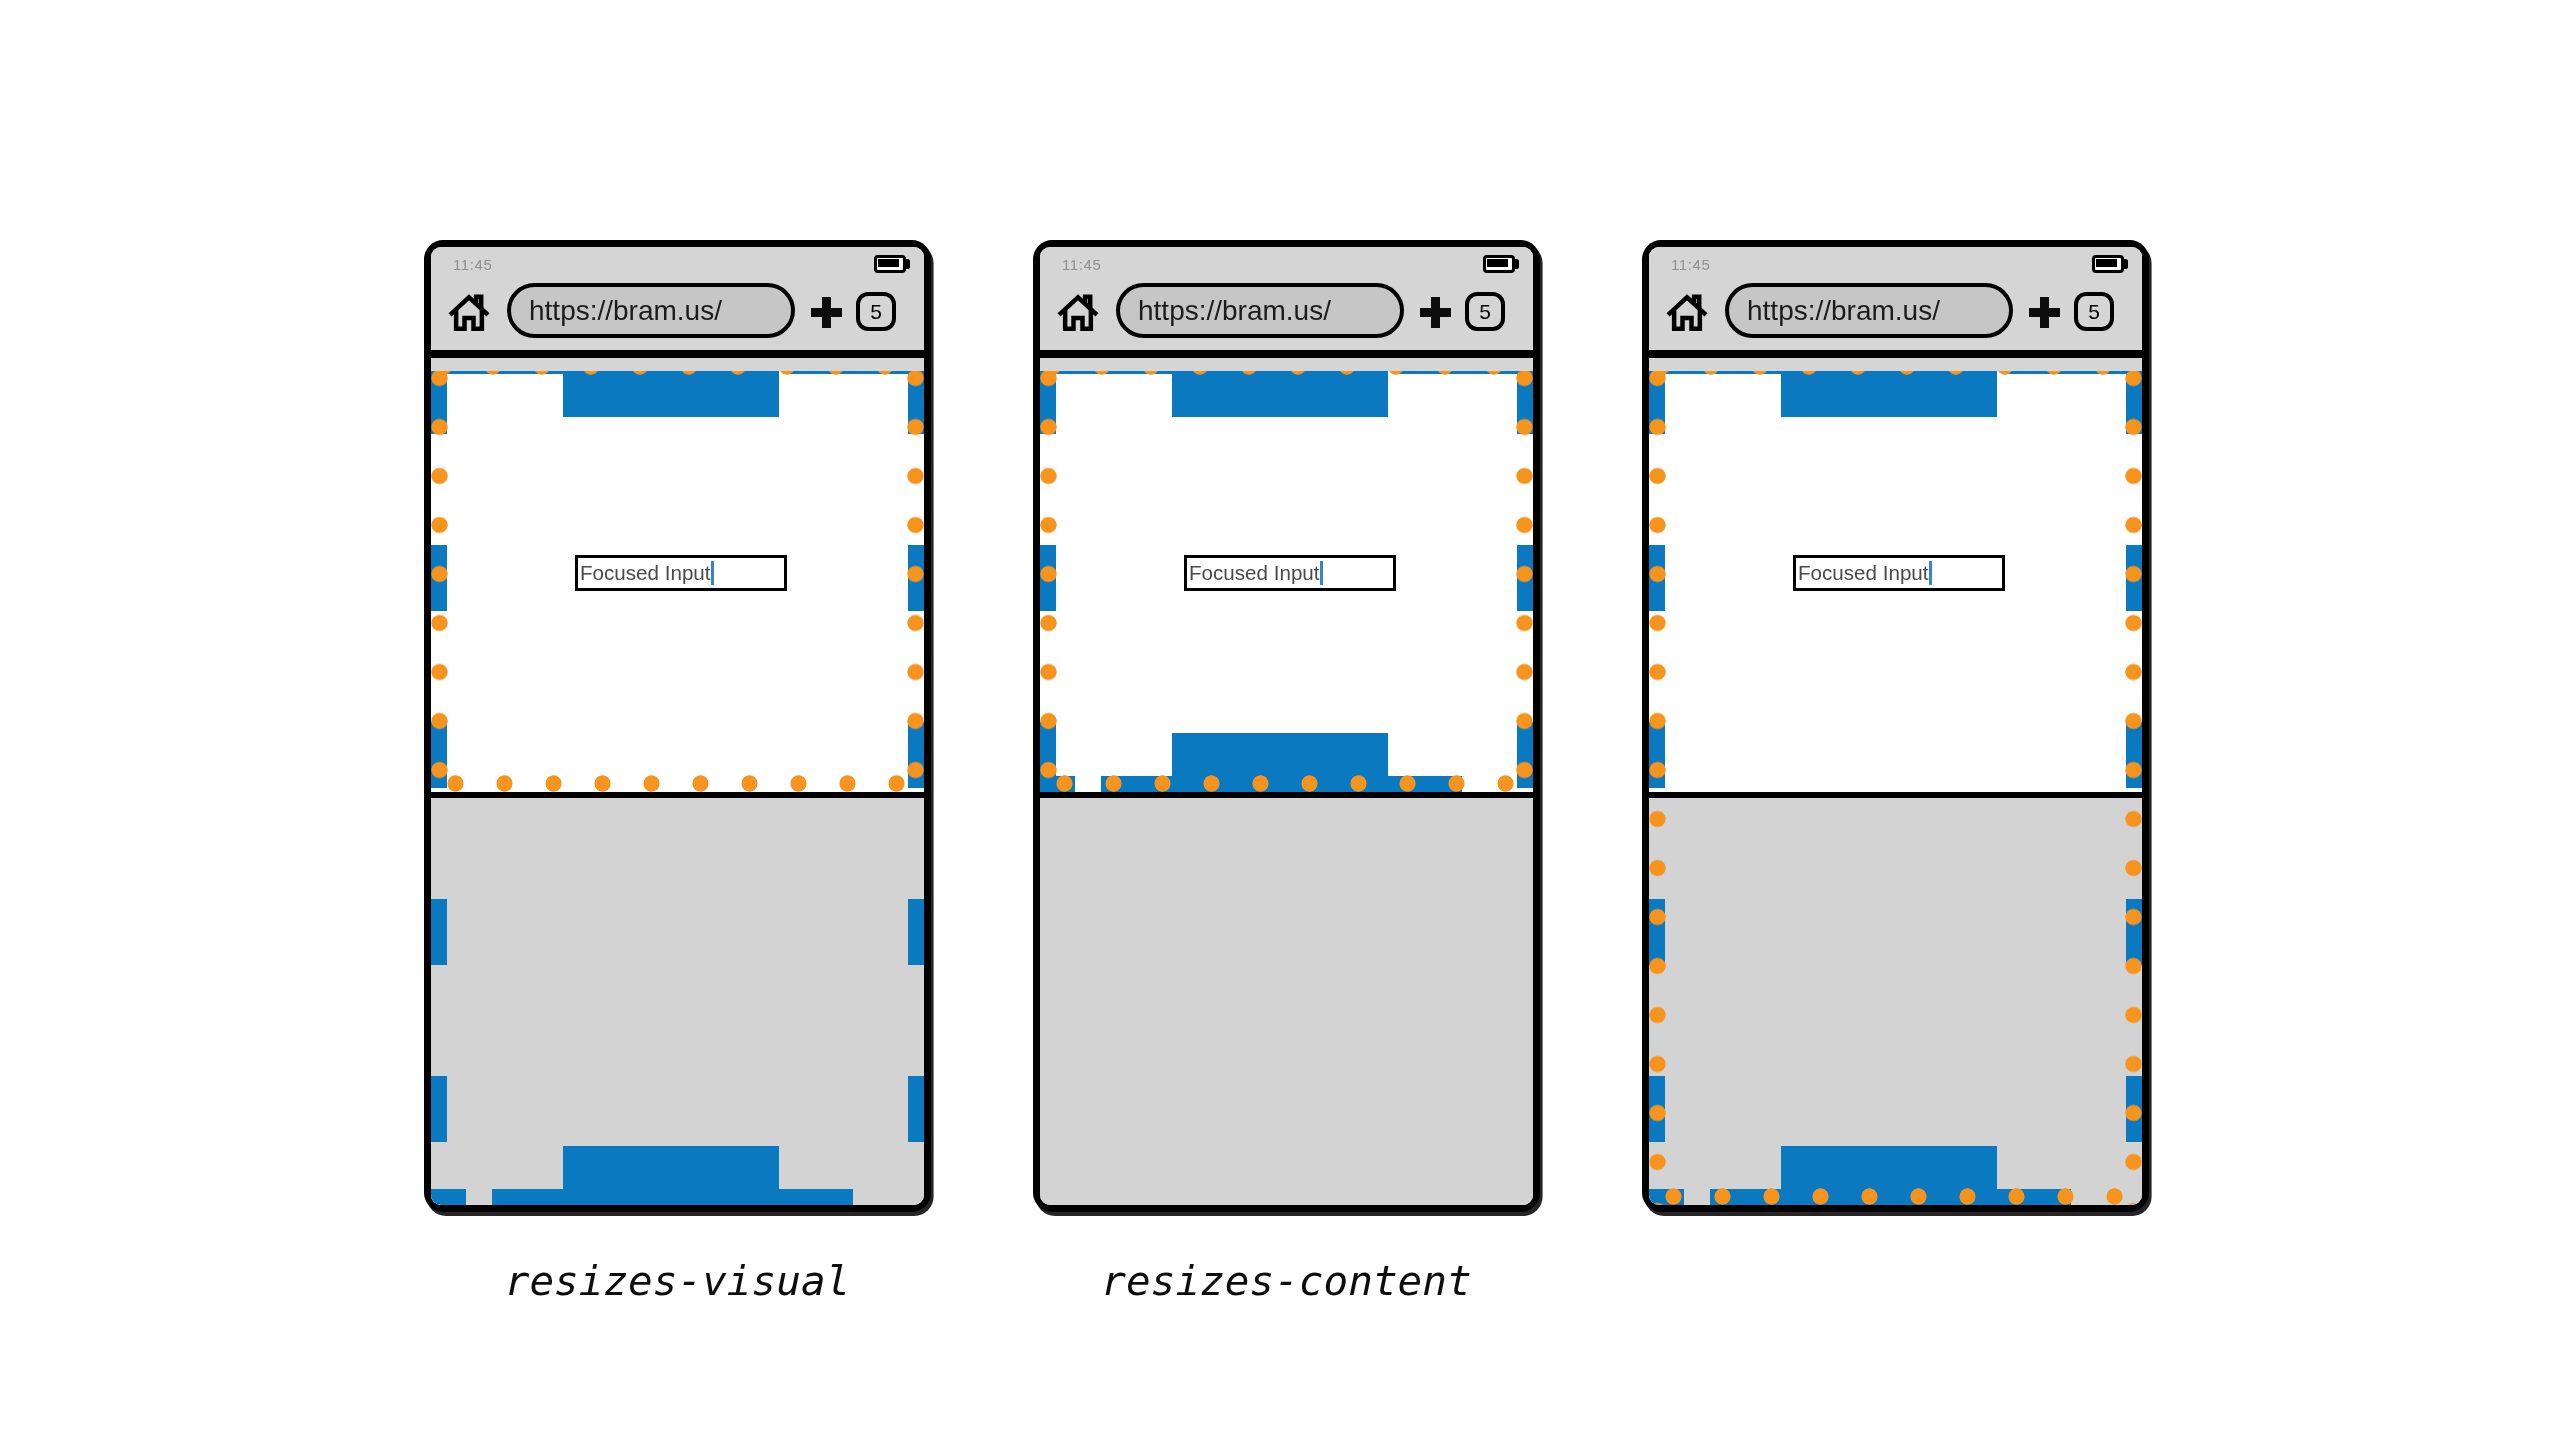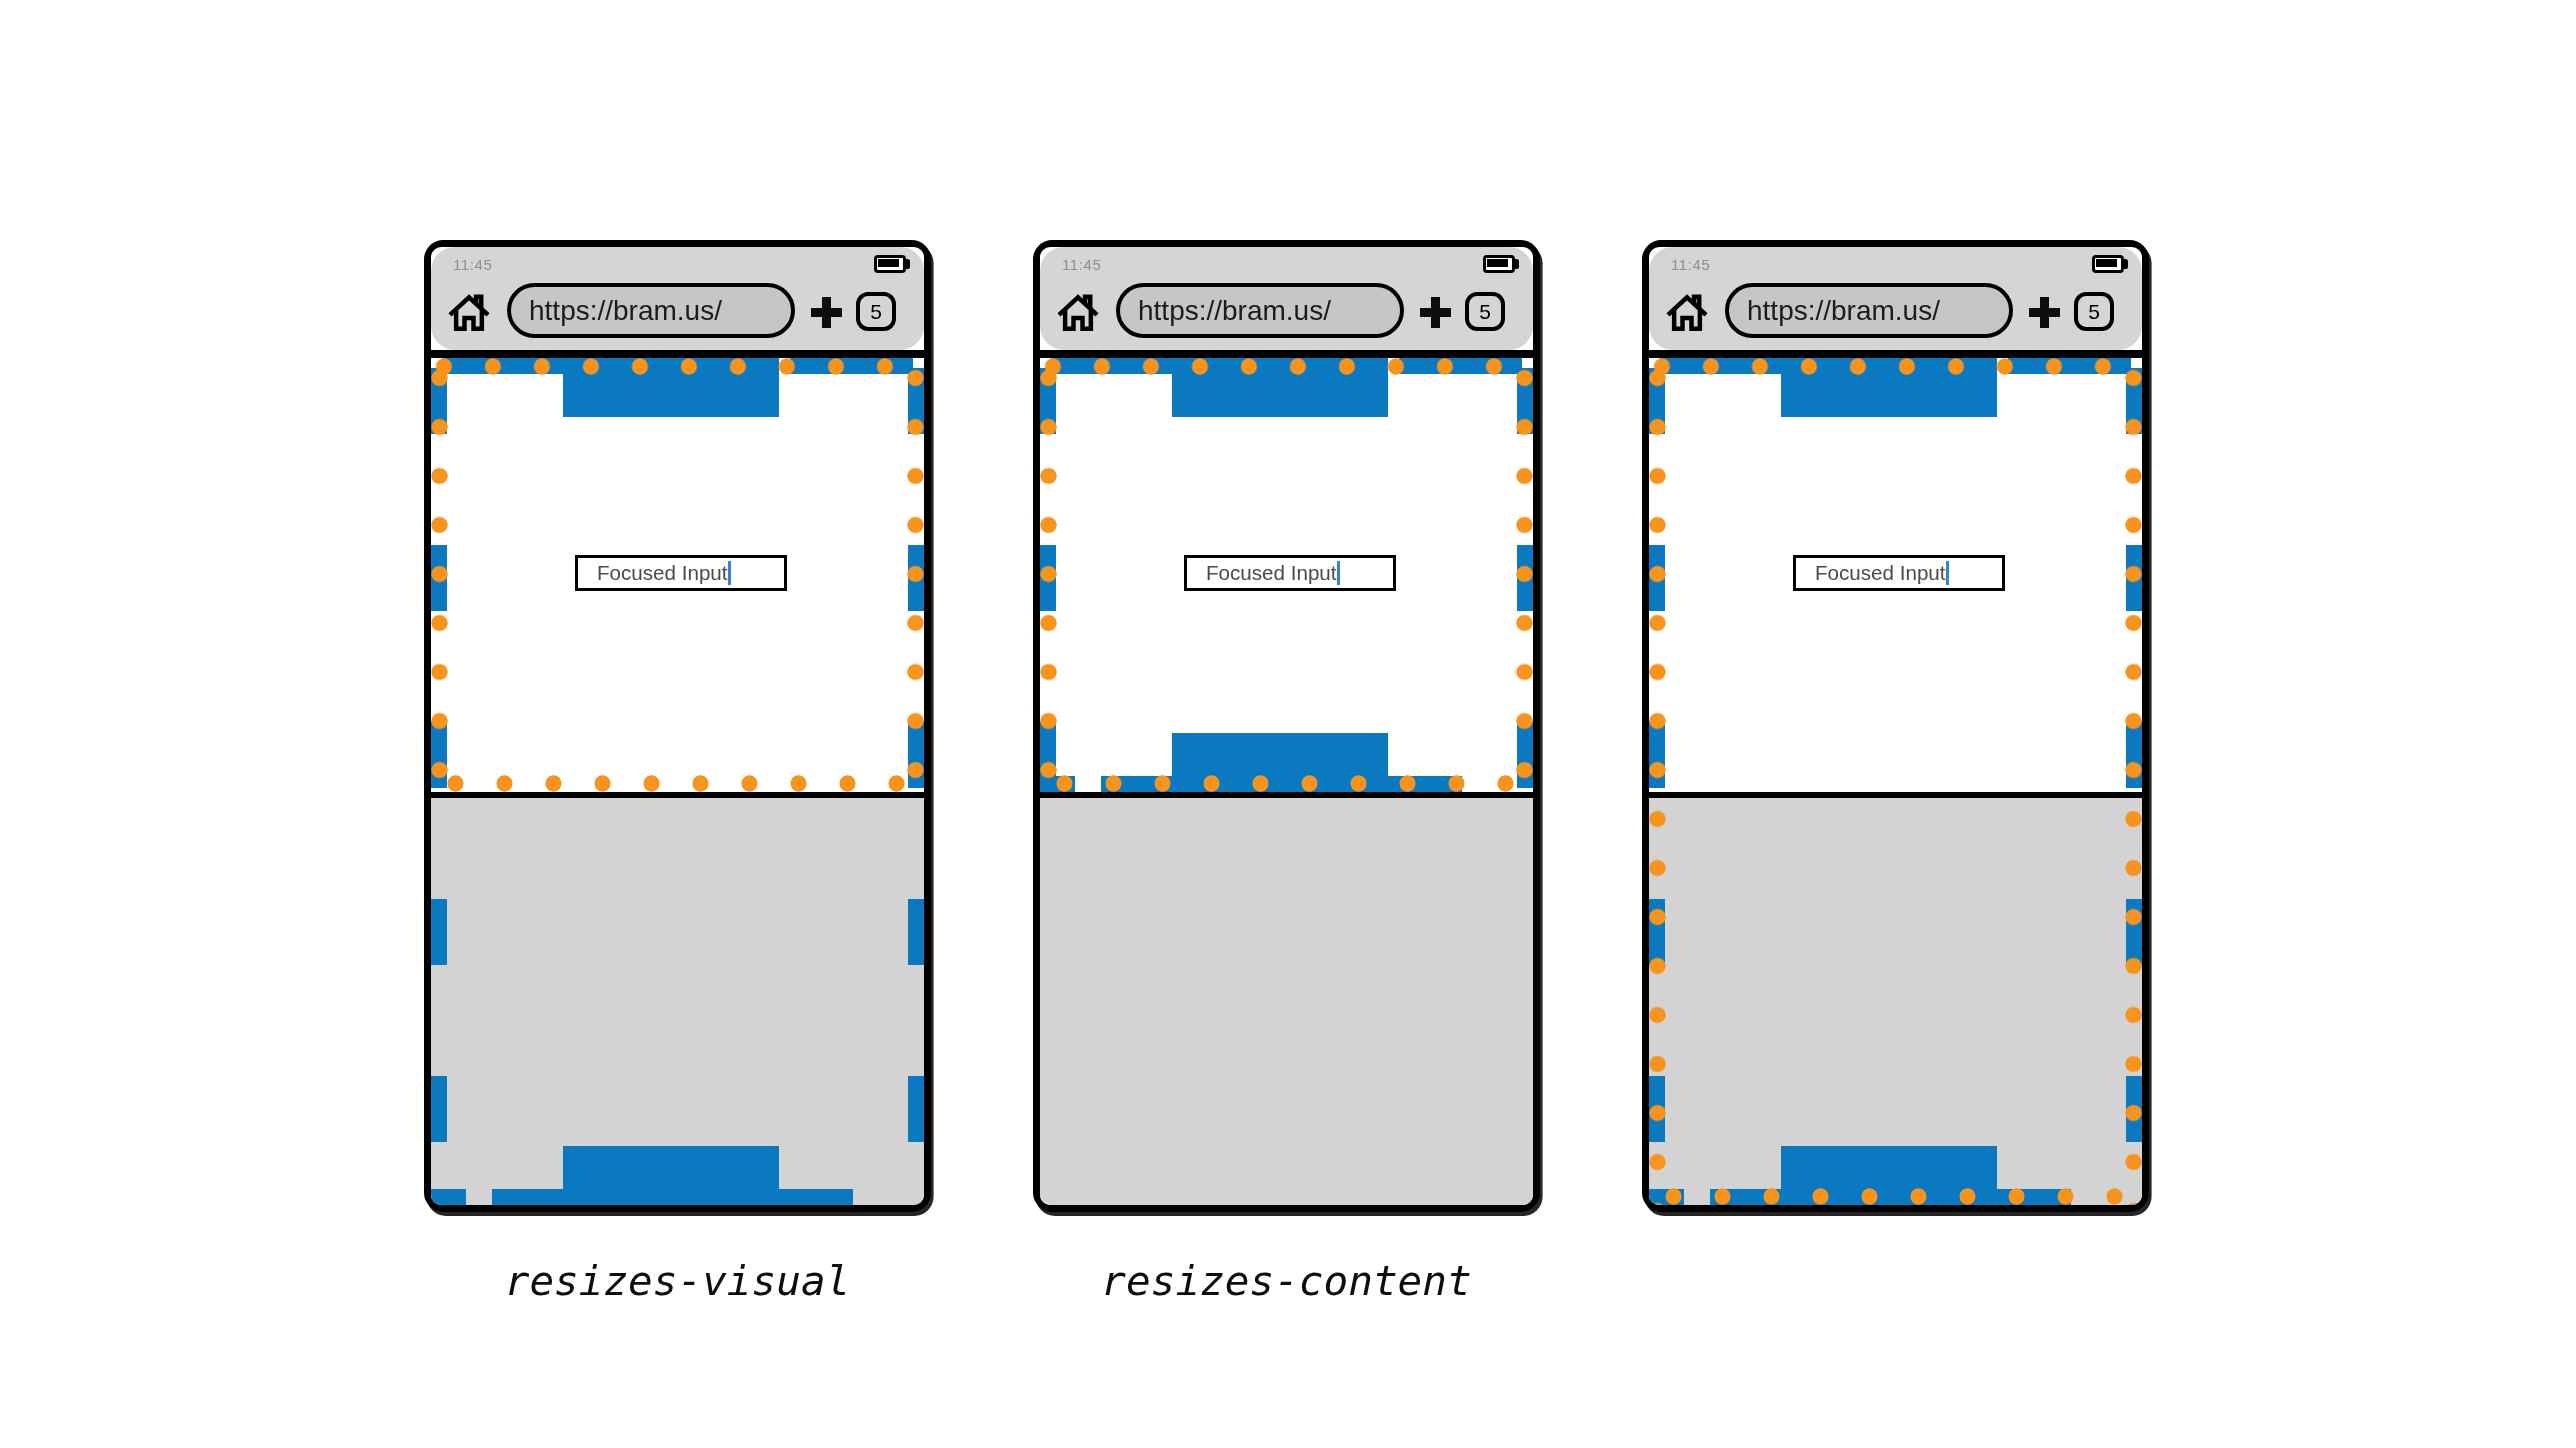--- a/index.html
+++ b/index.html
@@ -36,24 +36,23 @@
     position:absolute;
     left:7px;top:7px;
     width:493px;height:958px;
     background:#ffffff;
     border-radius:10.3px;
     overflow:hidden;
   }
 
   
   .statusbar{
-    position:absolute;left:0;right:0;top:0;height:103px;
+    position:absolute;left:0;right:0;top:0;height:124px;
     background:var(--bar-gray);
     z-index:30;
-    border-radius:24px;
   }
   .time{
     position:absolute;left:22px;top:9px;
     font-size:15px;color:#8f8f8f;letter-spacing:0.6px;
   }
   .battery{position:absolute;right:14px;top:7.7px;width:36px;height:18.7px;}
   .batt-body{
     position:absolute;left:0;top:0;width:32px;height:18.7px;
     border:3.2px solid #000;border-radius:3.9px;background:#fff;
   }
@@ -124,21 +123,21 @@
 
   
   .block{position:absolute;left:132px;width:216px;height:59px;background:var(--blue);z-index:6;}
   .header-block{top:111px;}
 
   
   .focused-input{
     position:absolute;left:144px;top:308px;width:212px;height:36px;
     background:#fff;border:3.2px solid #000;
     display:flex;align-items:center;
-    padding-left:19px;
+    padding-left:2px;
     font-size:20.6px;color:#4a4a4a;
     z-index:20;
   }
   .caret{display:inline-block;width:2.6px;height:24.5px;background:#2e86d1;margin-left:0.6px;}
 
   
   
   .variant-resizes-visual .band-left,
   .variant-resizes-visual .band-right{height:847px;}
   .variant-resizes-visual .band-bottom{top:942px;}

